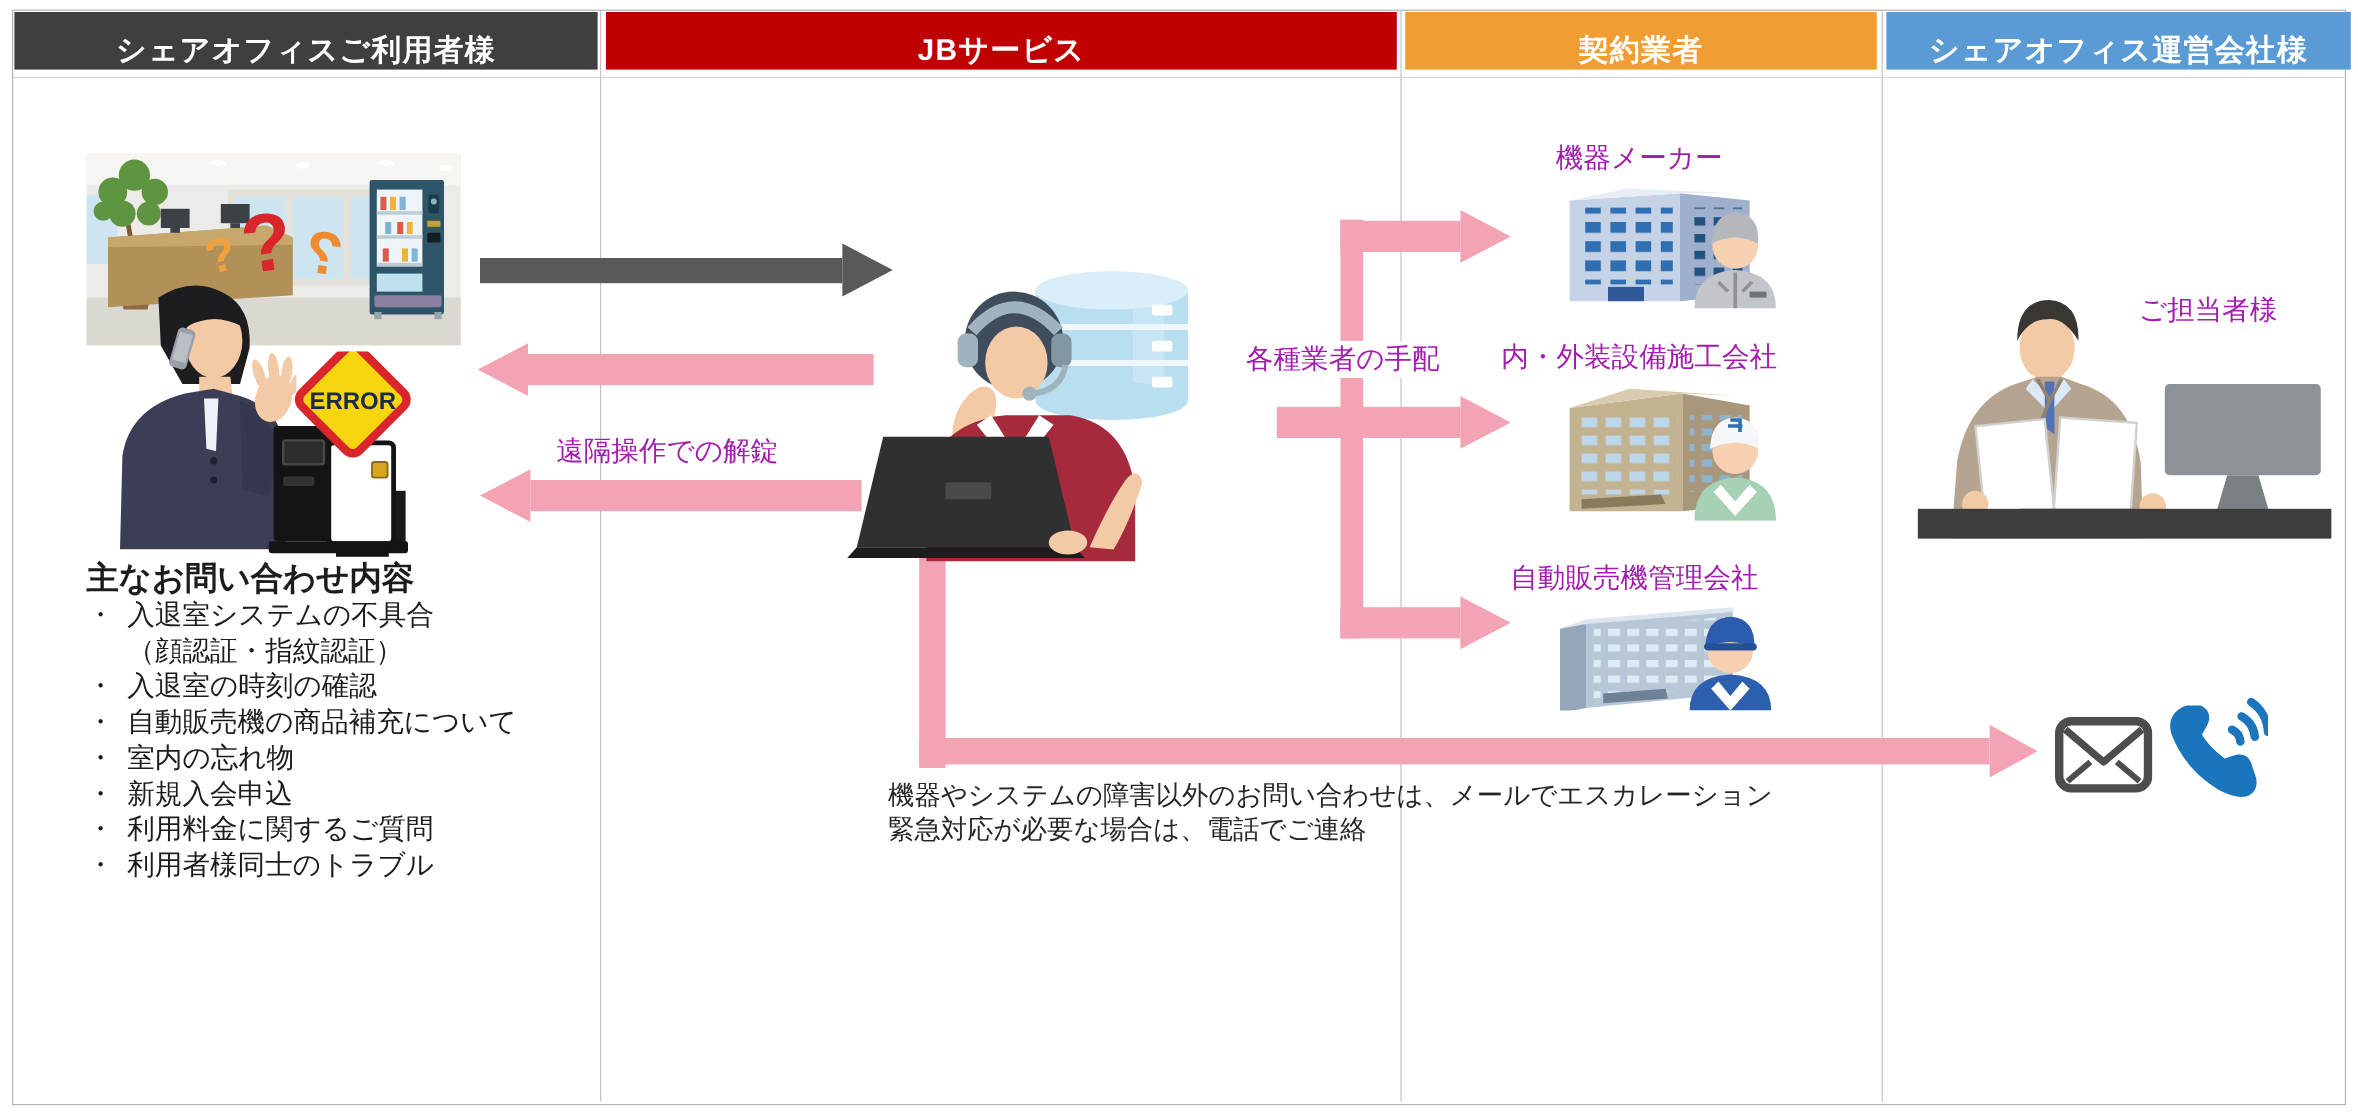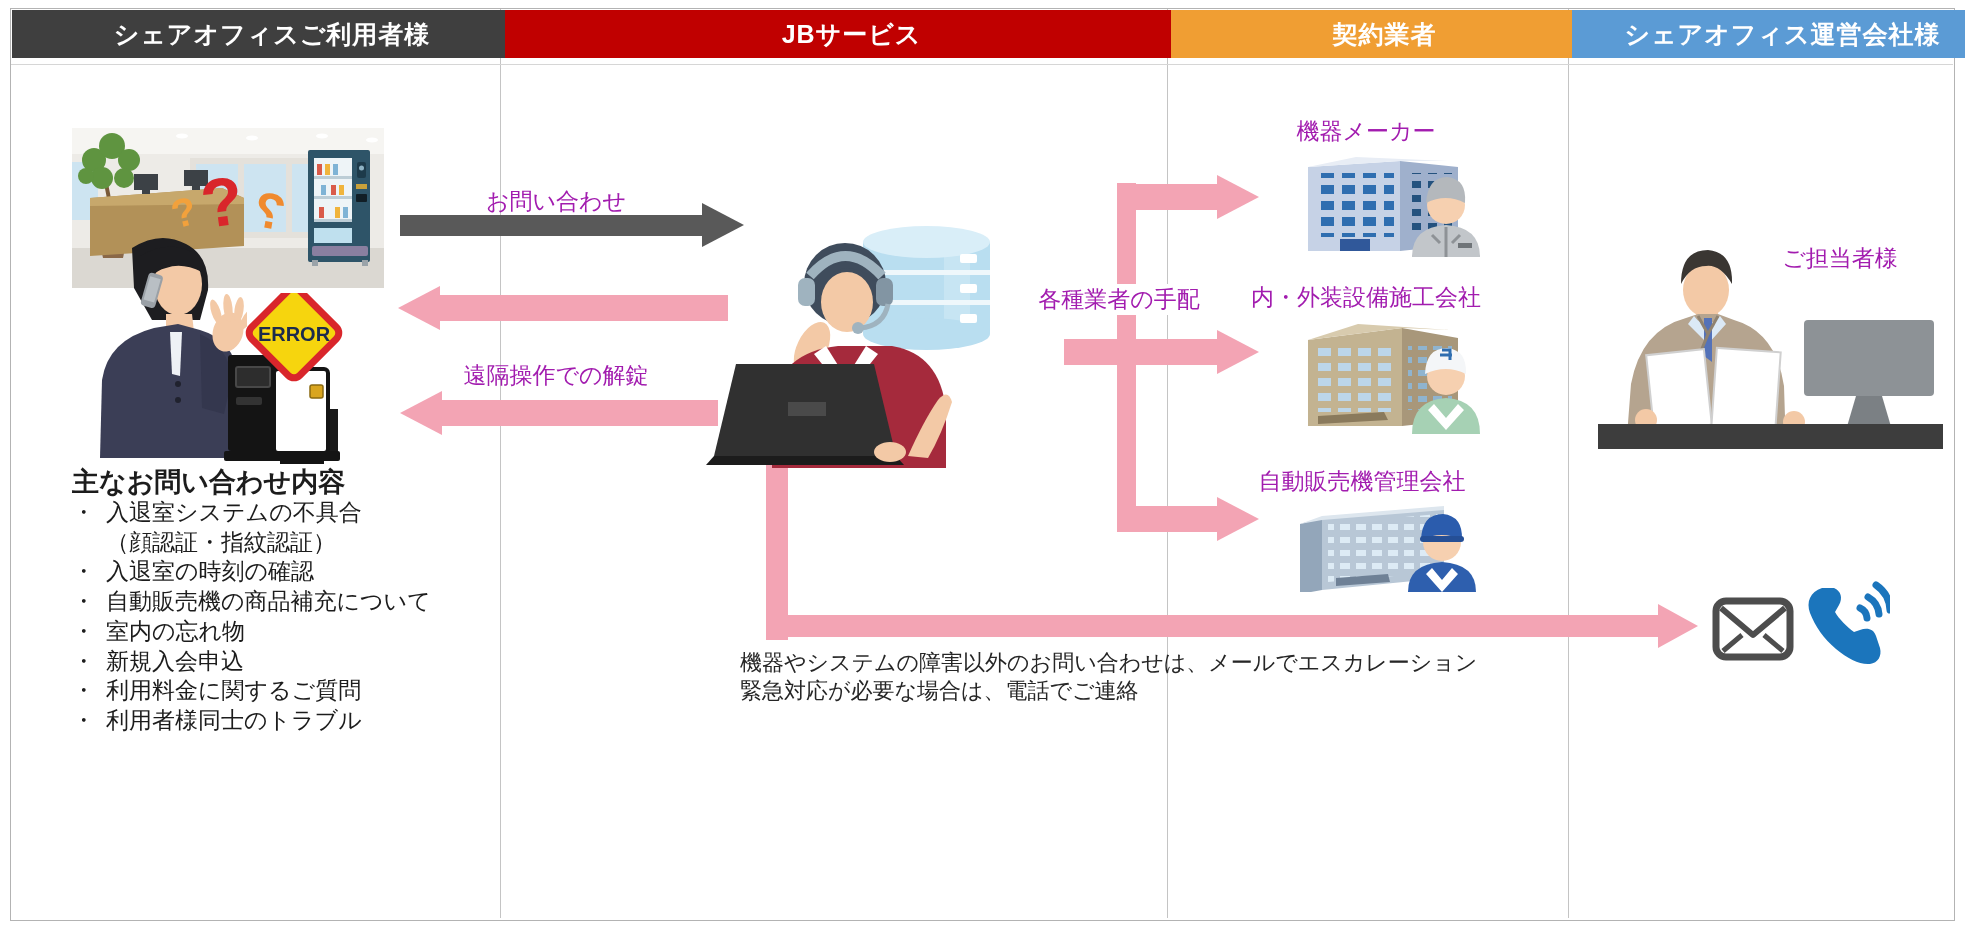--- a/index.html
+++ b/index.html
@@ -9,22 +9,22 @@
   }
   html,body{margin:0;padding:0;background:#fff;}
   body{font-family:"Liberation Sans","DejaVu Sans",sans-serif;color:var(--ink);}
   #stage{position:relative;width:1965px;height:930px;background:#fff;overflow:hidden;}
   .abs{position:absolute;}
   
   #frame{left:10px;top:8px;width:1943px;height:911px;border:1.5px solid #b3b3b3;background:#fff;}
   .vdiv{width:1px;background:#c4c4c4;top:9px;height:909px;}
   #hline{left:11px;top:64px;width:1942px;height:1px;background:#d6d6d6;}
   
-  .lanehead{top:10px;height:48px;display:flex;align-items:center;justify-content:center;
-    color:#fff;font-size:25px;font-weight:bold;letter-spacing:1px;padding-left:17px;}
+  .lanehead{top:10px;height:48px;display:flex;align-items:flex-end;justify-content:center;
+    color:#fff;font-size:25px;font-weight:bold;letter-spacing:1px;}
   .lh1{left:12px;width:486px;background:#3f3f3f;}
   .lh2{left:505px;width:659px;background:#c00000;}
   .lh3{left:1171px;width:393px;background:#f09e33;}
   .lh4{left:1572px;width:387px;background:#5b9bd5;}
   
   .flowlbl{font-size:23px;color:#a21caf;text-align:center;white-space:nowrap;}
   .whitebg{background:#fff;padding:0 4px;}
   
   .arrow{display:flex;align-items:center;}
   .shaft{flex:1;}
@@ -219,21 +219,20 @@
     <div class="li">
         <span class="blt">・</span>
         <span>利用料金に関するご質問</span>
       </div>
     <div class="li">
         <span class="blt">・</span>
         <span>利用者様同士のトラブル</span>
       </div>
   </div>
 
-  <div class="abs flowlbl" style="left:416px;top:186px;width:280px;">お問い合わせ</div>
   <div class="abs arrow" style="left:400px;top:203px;width:344px;height:44px;">
     <div class="shaft sh-gray"></div>
     <div class="hd-r-gray"></div>
   </div>
 
   <div class="abs arrow" style="left:398px;top:286px;width:330px;height:44px;">
     <div class="hd-l-pink"></div>
     <div class="shaft sh-pink"></div>
   </div>
 

